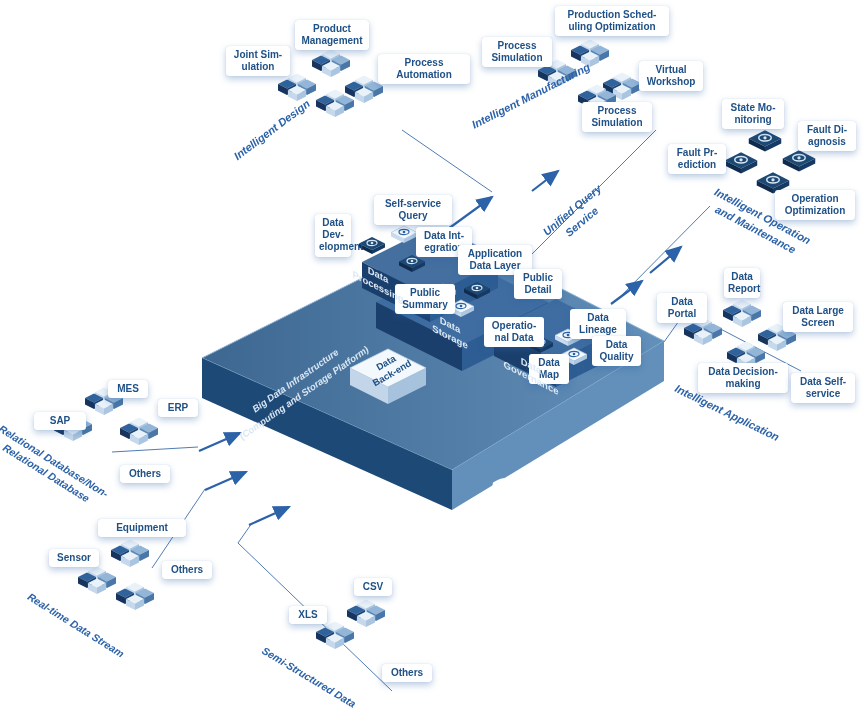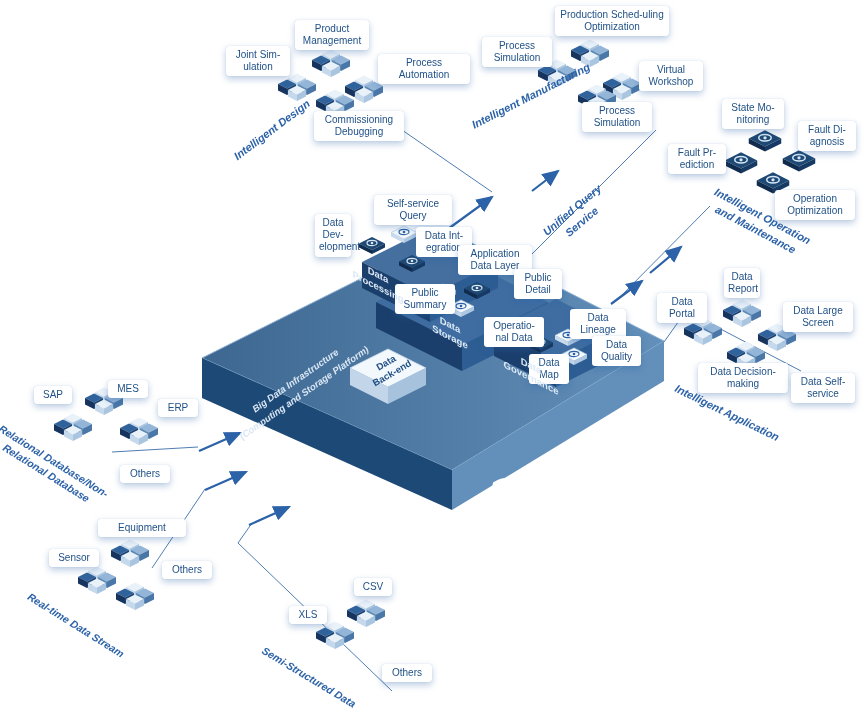--- a/index.html
+++ b/index.html
@@ -2,21 +2,21 @@
 <html><head>
 <meta charset="utf-8">
 <style>
   * { margin:0; padding:0; box-sizing:border-box; }
   html,body { background:#ffffff; }
   body { font-family:"Liberation Sans","DejaVu Sans",sans-serif; }
   .stage { position:relative; width:865px; height:708px; background:#fff; overflow:hidden; }
   .stage > svg { position:absolute; left:0; top:0; }
   .lbl {
     position:absolute; background:#fff; color:#1f5086;
-    font-size:10px; font-weight:400; line-height:1.22; text-align:center;
+    font-size:10px; font-weight:700; line-height:1.22; text-align:center;
     border-radius:3px; padding:3px 4px;
     box-shadow:0 3px 7px rgba(44,98,168,.33), 0 0 1px rgba(44,98,168,.3);
   }
   .cat {
     position:absolute; color:#2c62a8; font-size:11px; font-weight:700; font-style:italic;
     text-align:center; line-height:1.35; white-space:nowrap;
   }
   .cat span { display:block; }
   .facetxt {
     position:absolute; color:#dce9f6; font-size:9.5px; font-weight:700;
@@ -163,21 +163,20 @@
     <use href="#tileL" x="461" y="307"></use>
     <use href="#tileD" x="540" y="343"></use>
     <use href="#tileL" x="568" y="336"></use>
     <use href="#tileD" x="548" y="363"></use>
     <use href="#tileL" x="574" y="355"></use>
   </svg>
 
   <div class="lbl" style="left:226px;top:46px;width:64px">Joint Sim-ulation</div>
   <div class="lbl" style="left:295px;top:20px;width:74px">Product Management</div>
   <div class="lbl" style="left:378px;top:54px;width:92px">Process Automation</div>
-  <div class="lbl" style="left:314px;top:111px;width:90px">Commissioning Debugging</div>
   <div class="cat" style="left:272px;top:130px;transform:translate(-50%,-50%) rotate(-37deg)">Intelligent Design</div>
 
   <div class="lbl" style="left:482px;top:37px;width:70px">Process Simulation</div>
   <div class="lbl" style="left:555px;top:6px;width:114px">Production Sched-uling Optimization</div>
   <div class="lbl" style="left:639px;top:61px;width:64px">Virtual Workshop</div>
   <div class="lbl" style="left:582px;top:102px;width:70px">Process Simulation</div>
   <div class="cat" style="left:531px;top:96px;transform:translate(-50%,-50%) rotate(-27deg)">Intelligent Manufacturing</div>
 
   <div class="cat" style="left:577px;top:216px;transform:translate(-50%,-50%) rotate(-40deg)">
     <span>Unified Query</span>
@@ -194,21 +193,21 @@
   </div>
 
   <div class="lbl" style="left:657px;top:293px;width:50px">Data Portal</div>
   <div class="lbl" style="left:724px;top:268px;width:36px">Data Report</div>
   <div class="lbl" style="left:783px;top:302px;width:70px">Data Large Screen</div>
   <div class="lbl" style="left:698px;top:363px;width:90px">Data Decision-making</div>
   <div class="lbl" style="left:791px;top:373px;width:64px">Data Self-service</div>
   <div class="cat" style="left:727px;top:413px;transform:translate(-50%,-50%) rotate(26deg)">Intelligent Application</div>
 
   <div class="lbl" style="left:108px;top:380px;width:40px">MES</div>
-  <div class="lbl" style="left:34px;top:386px;width:38px">SAP</div>
+  <div class="lbl" style="left:34px;top:412px;width:52px">SAP</div>
   <div class="lbl" style="left:158px;top:399px;width:40px">ERP</div>
   <div class="lbl" style="left:120px;top:465px;width:50px">Others</div>
   <div class="cat" style="left:50px;top:467px;font-size:10.5px;transform:translate(-50%,-50%) rotate(32deg)">
     <span>Relational Database/Non-</span>
     <span>Relational Database</span>
   </div>
 
   <div class="lbl" style="left:98px;top:519px;width:88px">Equipment</div>
   <div class="lbl" style="left:49px;top:549px;width:50px">Sensor</div>
   <div class="lbl" style="left:162px;top:561px;width:50px">Others</div>

